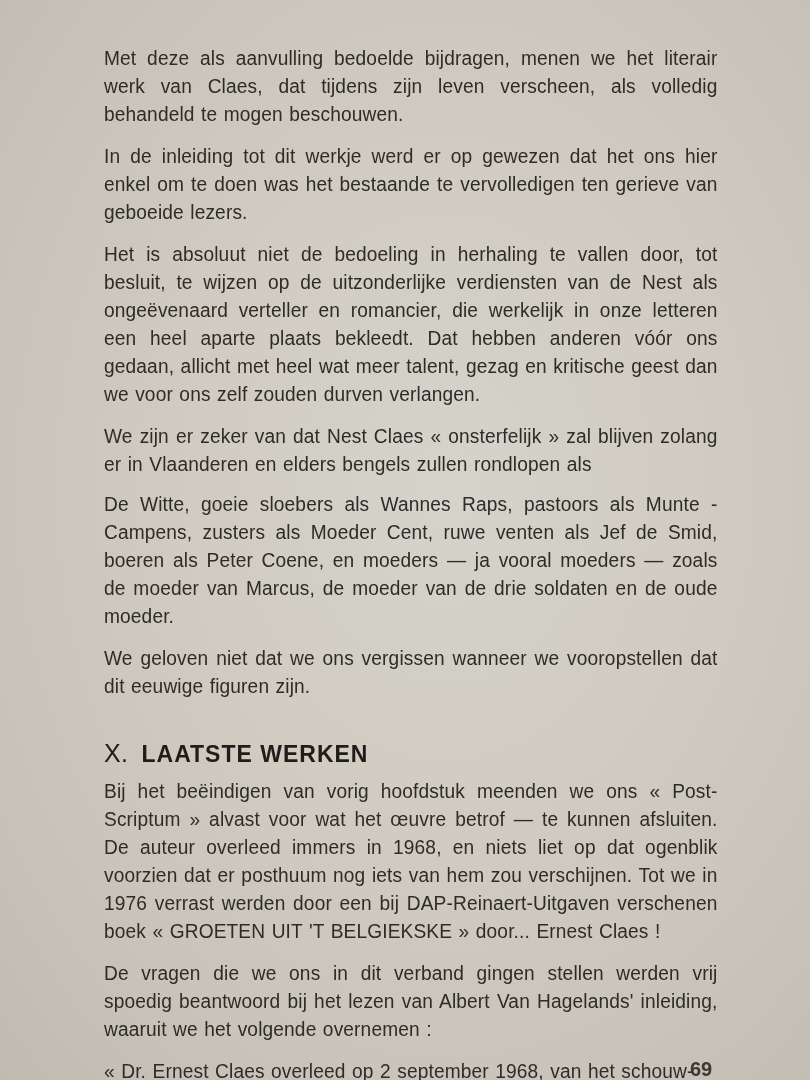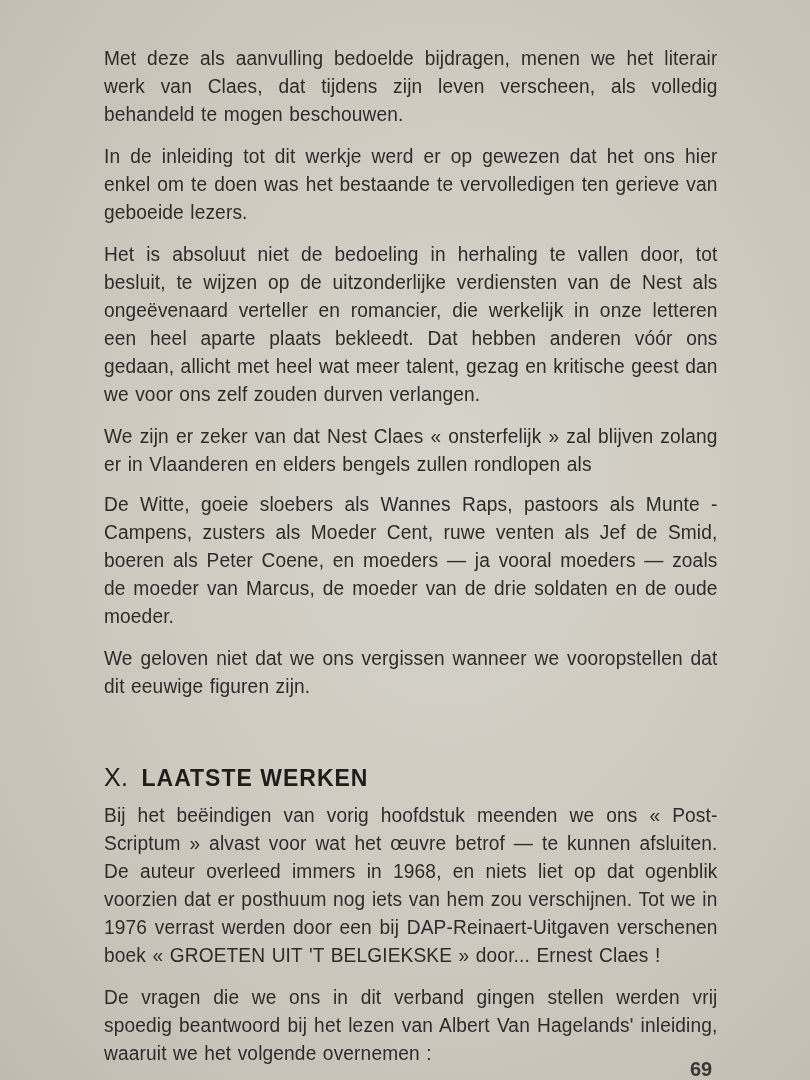--- a/index.html
+++ b/index.html
@@ -28,21 +28,21 @@
       margin: 0 0 14px 0;
       letter-spacing: 0.15px;
       word-spacing: 1px;
       transform: scaleX(0.98);
       transform-origin: left top;
     }
     .para.gap-before-split {
       margin-bottom: 12px;
     }
     .chapter-heading {
-      margin: 60px 0 6px 0;
+      margin: 36px 0 6px 0;
       font-size: 25px;
       line-height: 34px;
       color: #1f1c1a;
       letter-spacing: 0.3px;
     }
     .chapter-heading .num {
       font-weight: normal;
       margin-right: 6px;
     }
     .chapter-heading .title {

